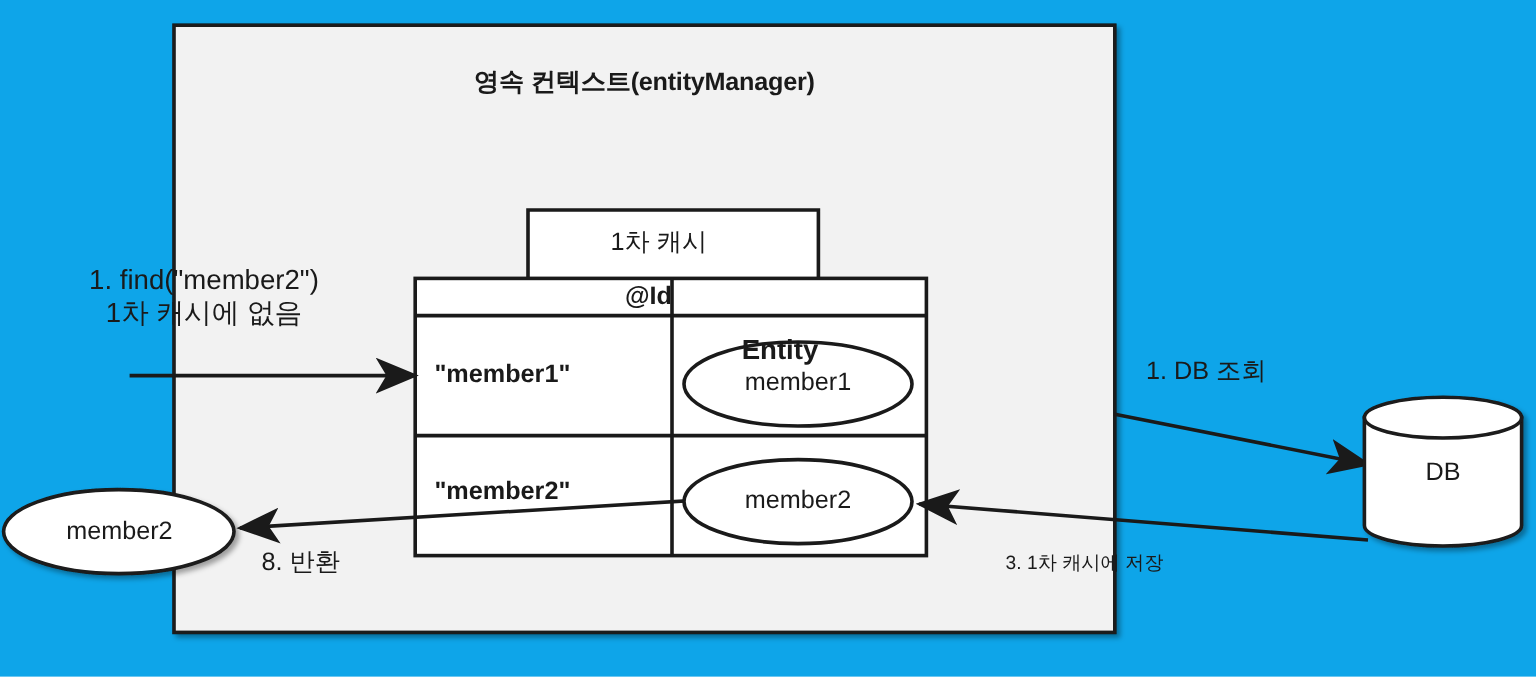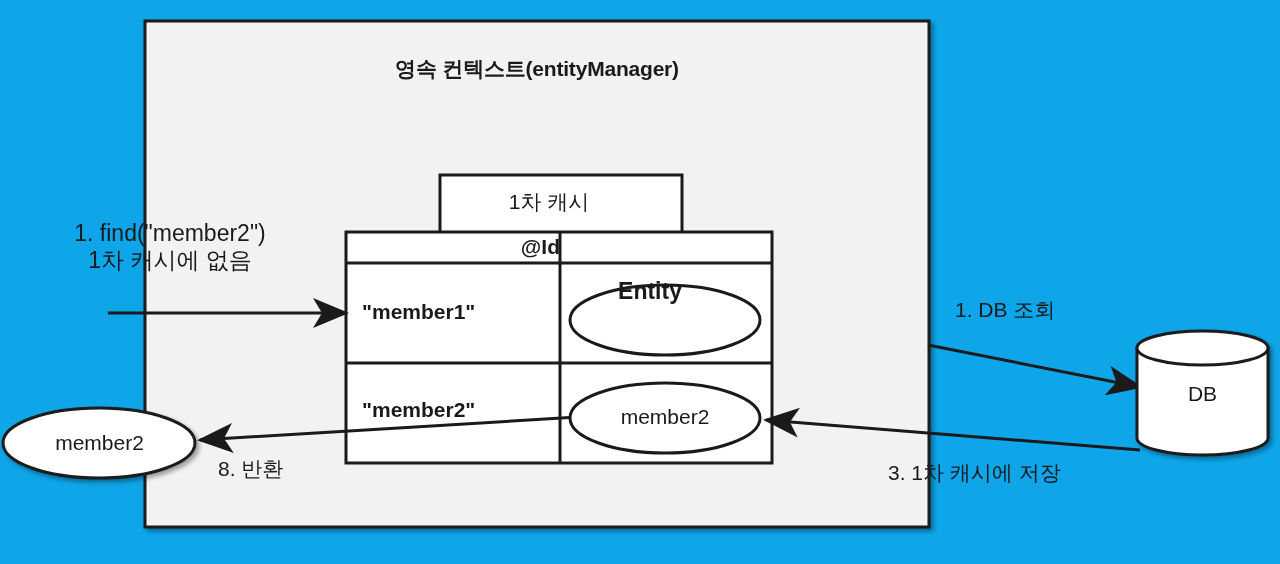--- a/index.html
+++ b/index.html
@@ -115,23 +115,23 @@
     width: 280px;
     text-align: center;
     font-size: 23px;
   }
   #step2-label {
     left: 955px;
     top: 298px;
     font-size: 21px;
   }
   #step3-label {
-    left: 888px;
+    left: 838px;
     top: 461px;
-    font-size: 21px;
+    font-size: 16px;
   }
   #step4-label {
     left: 218px;
     top: 457px;
     font-size: 21px;
   }
 </style>
 </head>
 <body>
 
@@ -182,20 +182,21 @@
   <div class="txt" id="context-title">영속 컨텍스트(entityManager)</div>
 
   <div class="txt" id="cache-tab-label">1차 캐시</div>
 
   <div class="txt" id="col-id-label">@Id</div>
 
   <div class="txt" id="col-entity-label">Entity</div>
 
   <div class="txt" id="cell-id-1">"member1"</div>
 
+  <div class="txt" id="entity-1-label">member1</div>
 
   <div class="txt" id="cell-id-2">"member2"</div>
 
   <div class="txt" id="entity-2-label">member2</div>
 
   <div class="txt" id="returned-entity-label">member2</div>
 
   <div class="txt" id="db-label">DB</div>
 
   <div class="txt" id="step1-label">1. find("member2")

